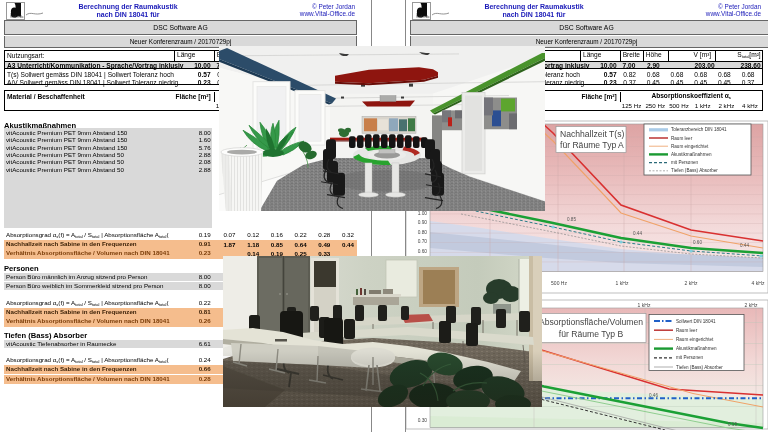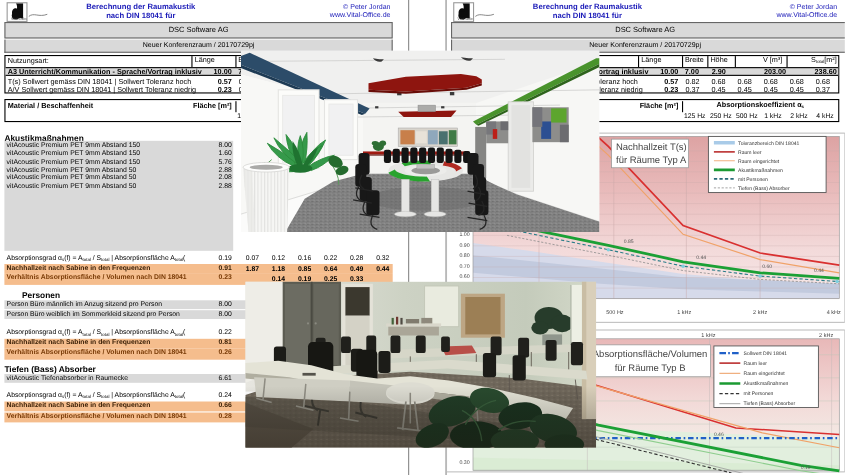--- a/index.html
+++ b/index.html
@@ -117,21 +117,21 @@
     <div class="a t2 b r" style="left:314.0px;top:241.0px;width:40px">0.44</div>
 
 <div class="a org" style="left:4px;top:249.4px;width:353px;height:9.2px"></div>
     <div class="a t2 b vh" style="left:6px;top:249.4px">Verhältnis Absorptionsfläche / Volumen nach DIN 18041</div>
     <div class="a t2 b vh r" style="left:170.7px;top:249.4px;width:40px">0.23</div>
 <div class="a t2 b r" style="left:219.2px;top:250.4px;width:40px">0.14</div>
     <div class="a t2 b r" style="left:242.9px;top:250.4px;width:40px">0.19</div>
     <div class="a t2 b r" style="left:266.6px;top:250.4px;width:40px">0.25</div>
     <div class="a t2 b r" style="left:290.3px;top:250.4px;width:40px">0.33</div>
 
-<div class="a b" style="left:20px;top:264px;font-size:7.6px">Personen</div>
+<div class="a b" style="left:4px;top:264px;font-size:7.6px">Personen</div>
 
 <div class="a gry" style="left:4px;top:273.0px;width:353px;height:8.0px"></div>
     <div class="a t2" style="left:6px;top:273.0px">Person Büro männlich im Anzug sitzend pro Person</div>
     <div class="a t2 r" style="left:170.7px;top:273.0px;width:40px">8.00</div>
 <div class="a gry" style="left:4px;top:282.0px;width:353px;height:8.0px"></div>
     <div class="a t2" style="left:6px;top:282.0px">Person Büro weiblich im Sommerkleid sitzend pro Person</div>
     <div class="a t2 r" style="left:170.7px;top:282.0px;width:40px">8.00</div>
 
 <div class="a t2" style="left:6px;top:298.5px">Absorptionsgrad α<sub>s</sub>(f) = A<sub>total</sub> / S<sub>total</sub> | Absorptionsfläche A<sub>total</sub>(</div>
     <div class="a t2 r" style="left:170.7px;top:298.5px;width:40px">0.22</div>

